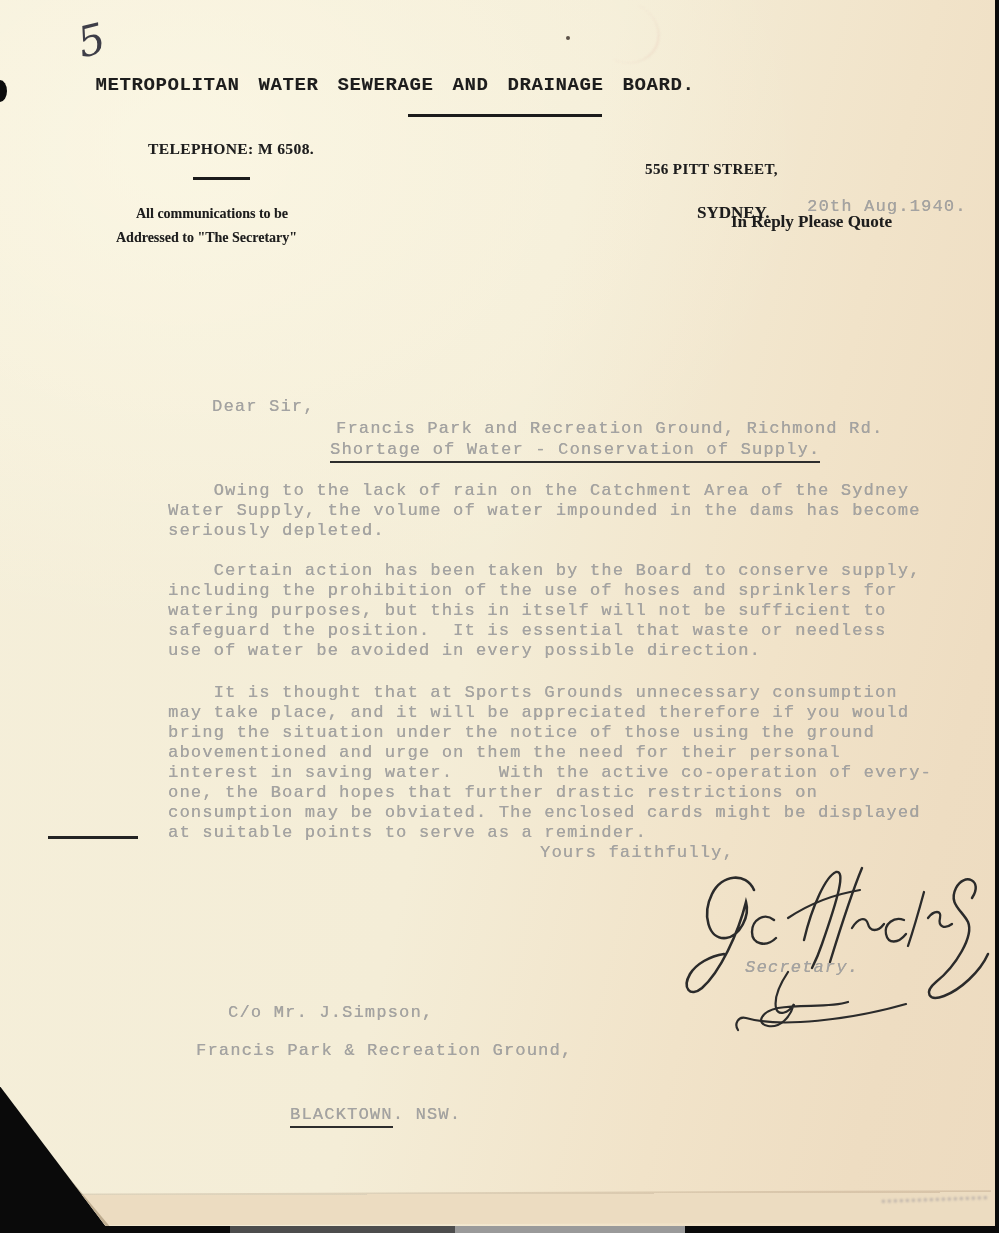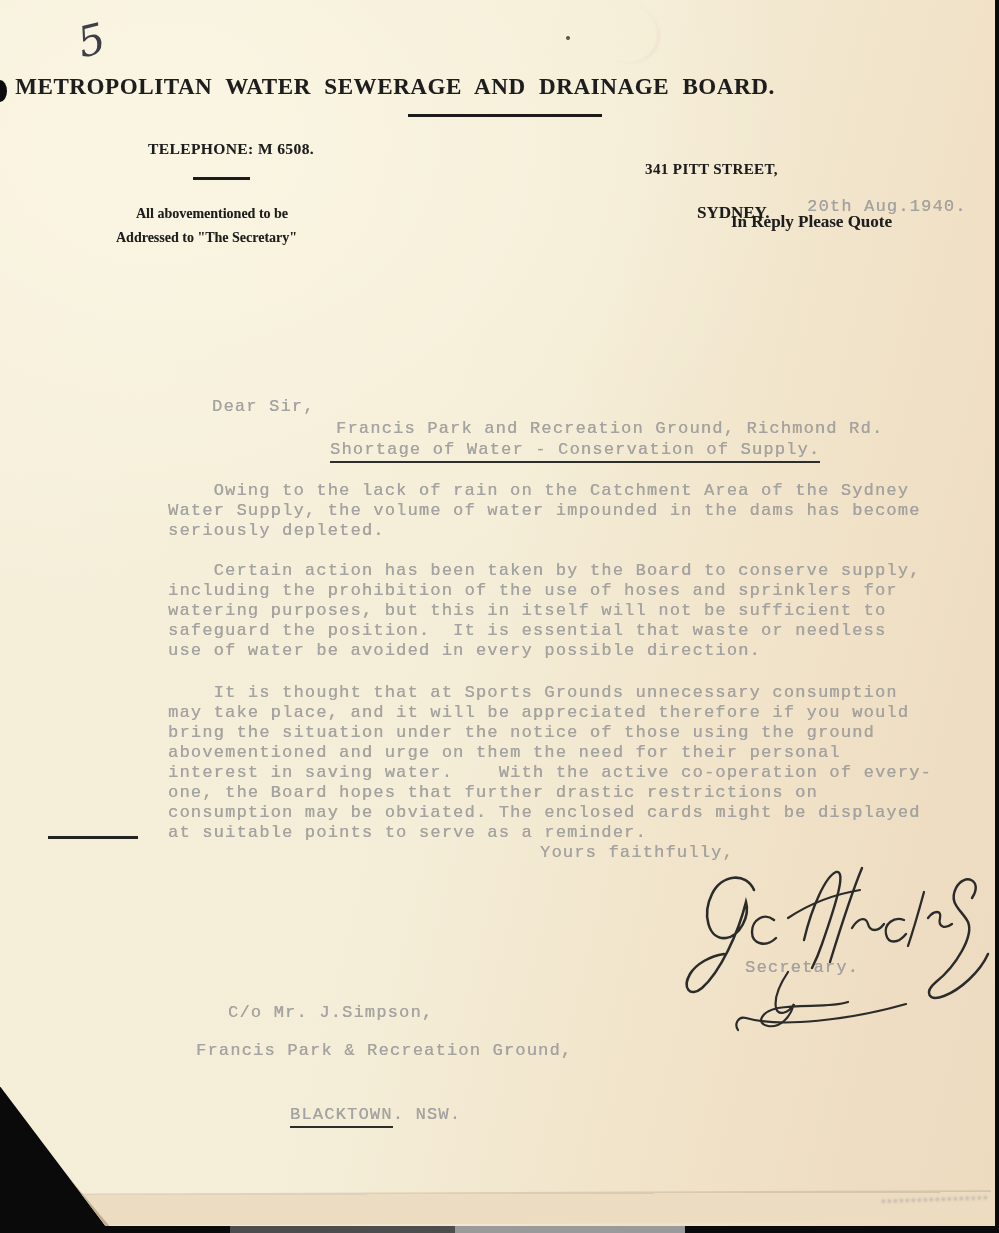--- a/index.html
+++ b/index.html
@@ -34,21 +34,21 @@
     font-family:"Liberation Mono", "DejaVu Sans Mono", monospace;
     font-size:17px; letter-spacing:1.2px; line-height:20px; color:#a3a3a3;
     text-shadow:0.3px 0.4px 0 rgba(45,42,40,0.35);
     white-space:pre-wrap; position:absolute;
   }
   .printed {
     font-family:"Liberation Serif", serif; font-weight:bold; color:#1d1d1d; position:absolute;
     text-shadow:0.2px 0.2px 0 rgba(30,30,30,0.3);
   }
 
-  .org-title { left:0; width:790px; top:74px; text-align:center; font-size:23px; letter-spacing:0.6px; word-spacing:7px; }
+  .org-title { left:0; width:790px; top:74px; text-align:center; font-size:19px; letter-spacing:0.6px; word-spacing:7px;font-family:Liberation Mono, monospace; }
   .title-rule { position:absolute; left:408px; top:114px; width:194px; height:3px; background:#1b1b1b; }
 
   .telephone { left:148px; top:140px; font-size:15.5px; letter-spacing:0.4px; }
   .telephone-rule { position:absolute; left:193px; top:177px; width:57px; height:2.5px; background:#1b1b1b; }
 
   .comms1 { left:136px; top:206px; font-size:14px; }
   .comms2 { left:116px; top:230px; font-size:14px; }
 
   .street { left:645px; top:161px; font-size:15px; letter-spacing:0.4px; }
   .city   { left:697px; top:203px; font-size:17px; }
@@ -61,21 +61,21 @@
   .underline { border-bottom:2px solid #2d2d2d; padding-bottom:2px; }
 
   .para1 { left:168px; top:481px; width:800px; }
   .para2 { left:168px; top:561px; width:800px; }
   .para3 { left:168px; top:683px; width:812px; }
   .closing { left:540px; top:843px; }
 
   .margin-dash { position:absolute; left:48px; top:836px; width:90px; height:2.5px; background:#232323; }
 
   .sig-main { position:absolute; left:676px; top:862px; width:320px; height:155px; }
-  .secretary { left:745px; top:958px; }
+  .secretary { left:745px; top:958px;font-style:italic; }
   .sig-flourish { position:absolute; left:730px; top:966px; width:185px; height:75px; }
 
   .recipient1 { left:196px; top:1041px; }
   .recipient2 { left:228px; top:1003px; }
   .recipient3 { left:290px; top:1085px;margin-top:20px; }
 
   .handwritten-5 {
     position:absolute; left:78px; top:16px;
     font-family:"DejaVu Serif", serif; font-style:italic;
     font-size:42px; color:#3e3e48; transform:rotate(-14deg);
@@ -107,24 +107,24 @@
   <div class="bottom-strip-gray2"></div>
 
   <div class="handwritten-5">5</div>
 
   <div class="printed org-title">METROPOLITAN WATER SEWERAGE AND DRAINAGE BOARD.</div>
   <div class="title-rule"></div>
 
   <div class="printed telephone">TELEPHONE: M 6508.</div>
   <div class="telephone-rule"></div>
 
-  <div class="printed comms1">All abovementioned to be</div>
+  <div class="printed comms1">All communications to be</div>
   <div class="printed comms2">Addressed to "The Secretary"</div>
 
-  <div class="printed street">341 PITT STREET,</div>
+  <div class="printed street">556 PITT STREET,</div>
   <div class="printed city">SYDNEY.</div>
   <div class="typed date">20th Aug.1940.</div>
   <div class="printed reply">In Reply Please Quote</div>
 
   <div class="typed salutation">Dear Sir,</div>
   <div class="typed subject2"><span class="underline">Shortage of Water - Conservation of Supply.</span></div>
   <div class="typed subject1">Francis Park and Recreation Ground, Richmond Rd.</div>
 
   <div class="typed para1">    Owing to the lack of rain on the Catchment Area of the Sydney
 Water Supply, the volume of water impounded in the dams has become

